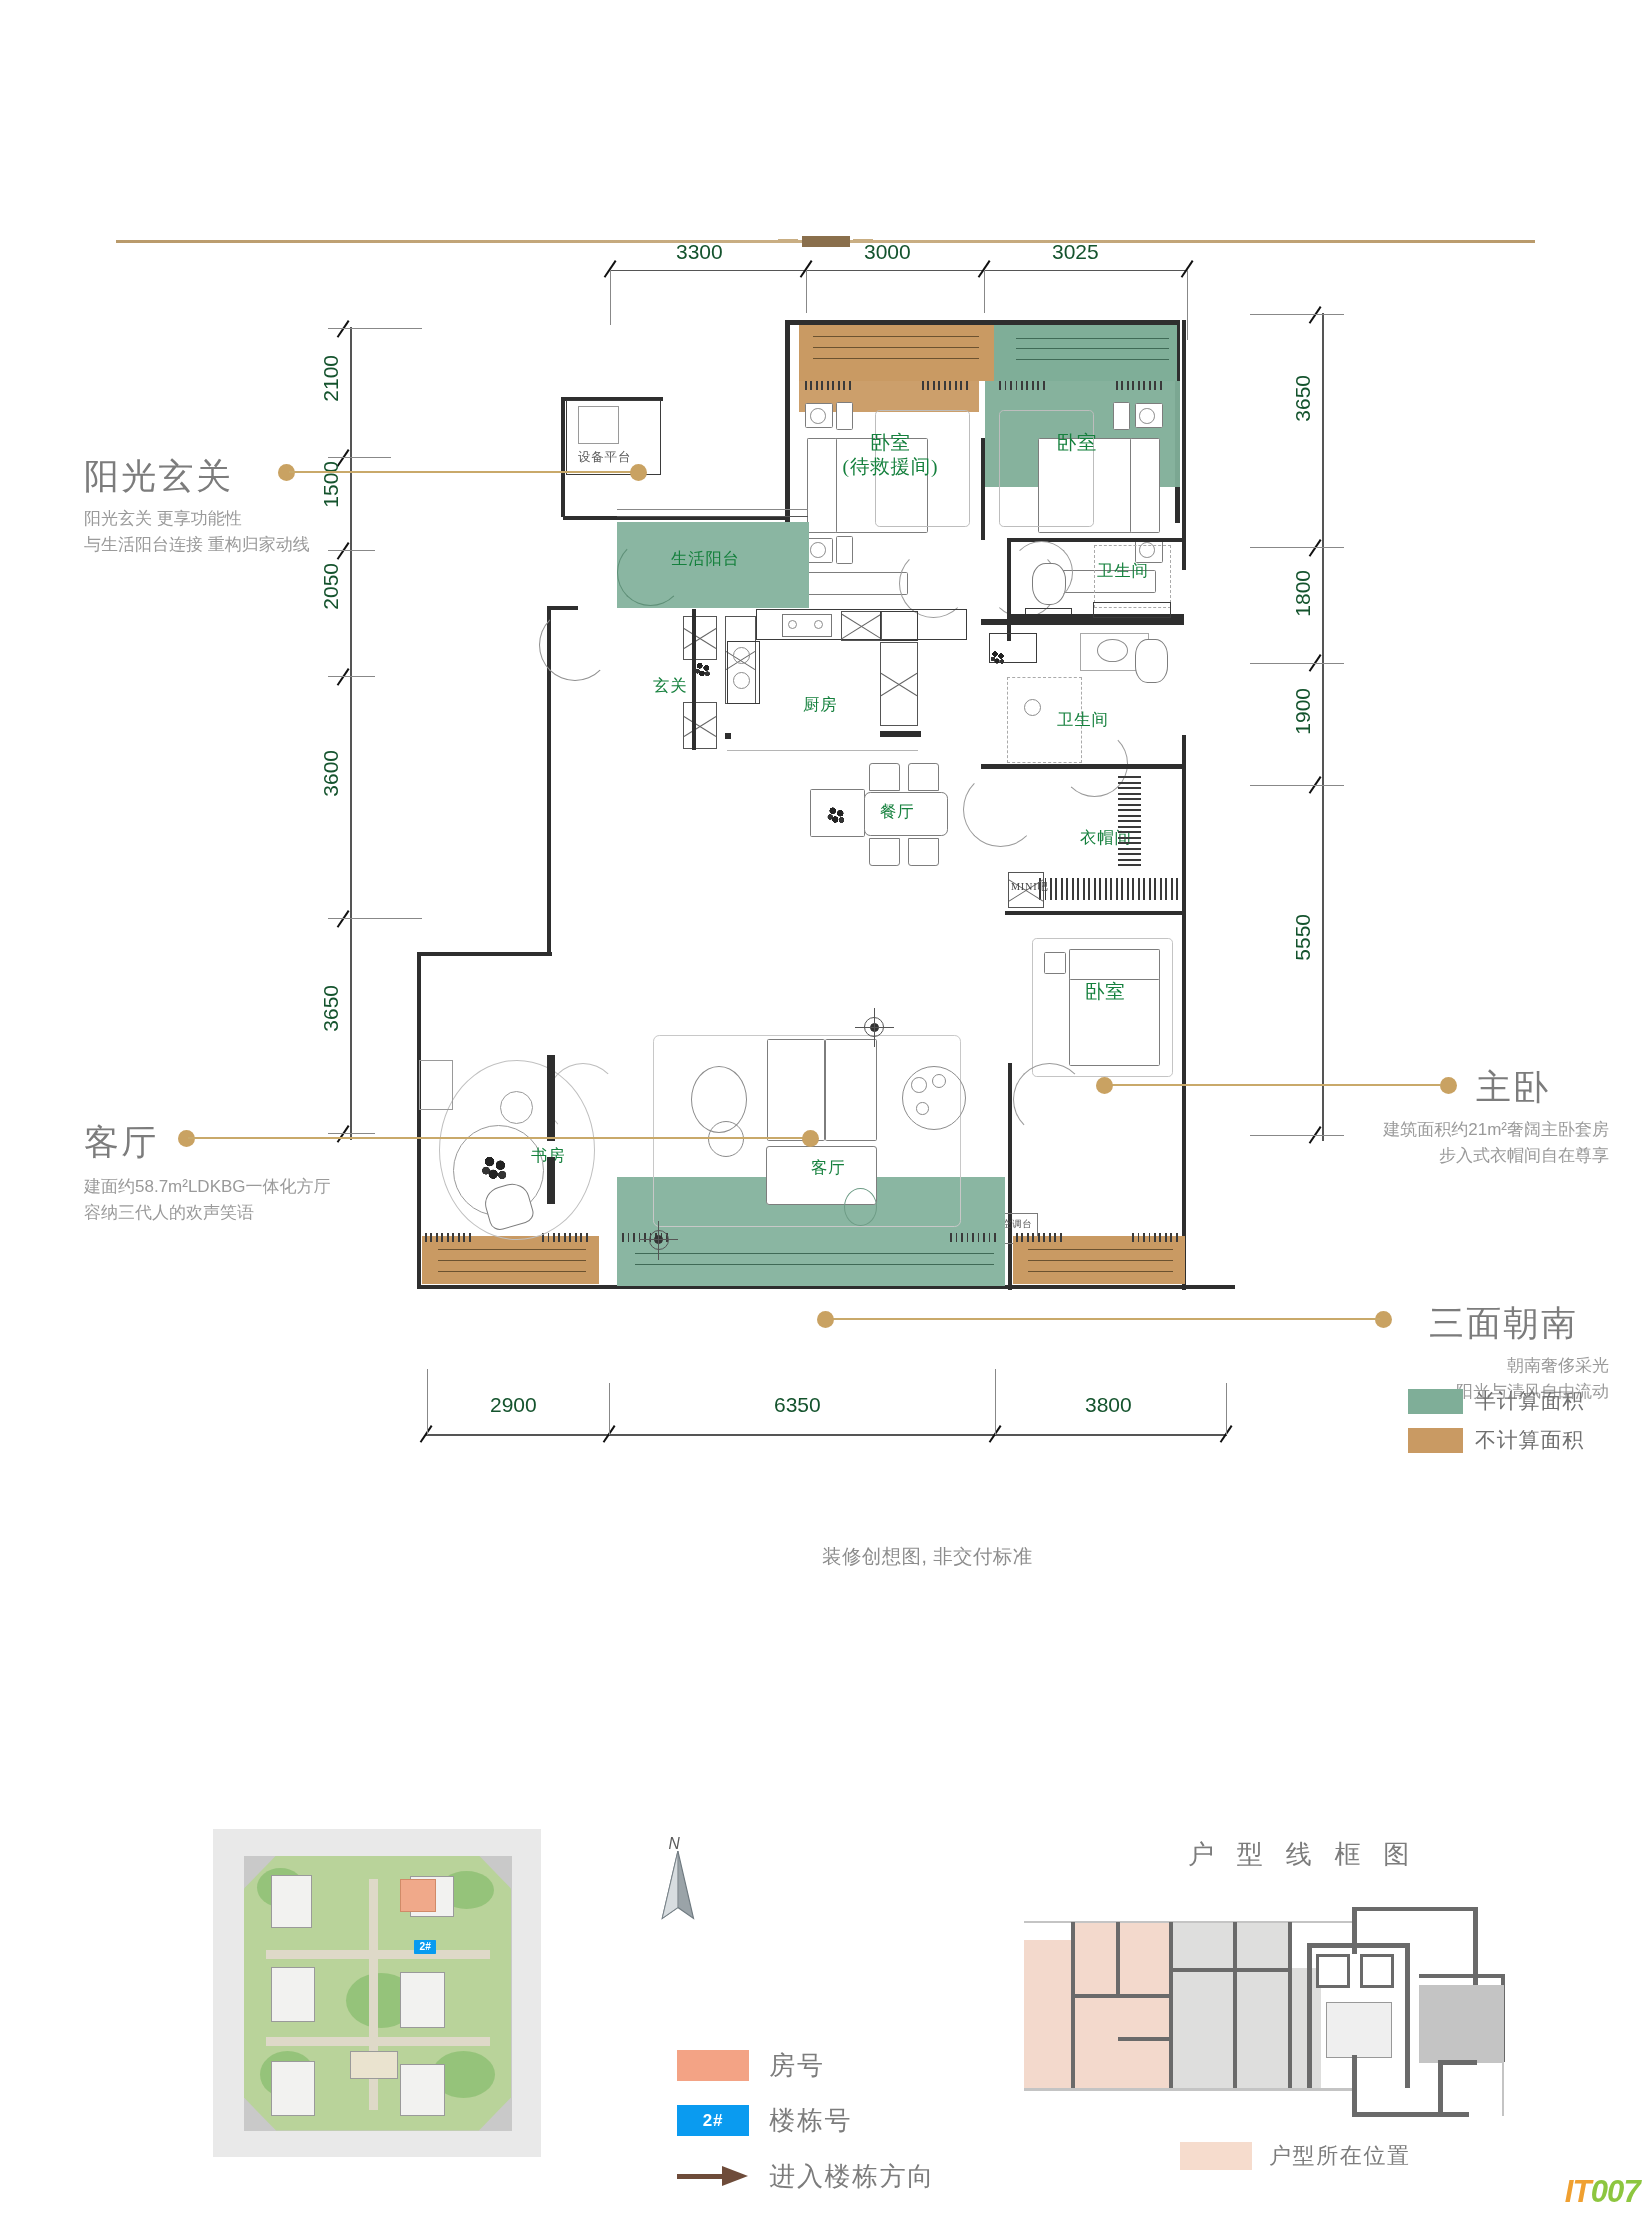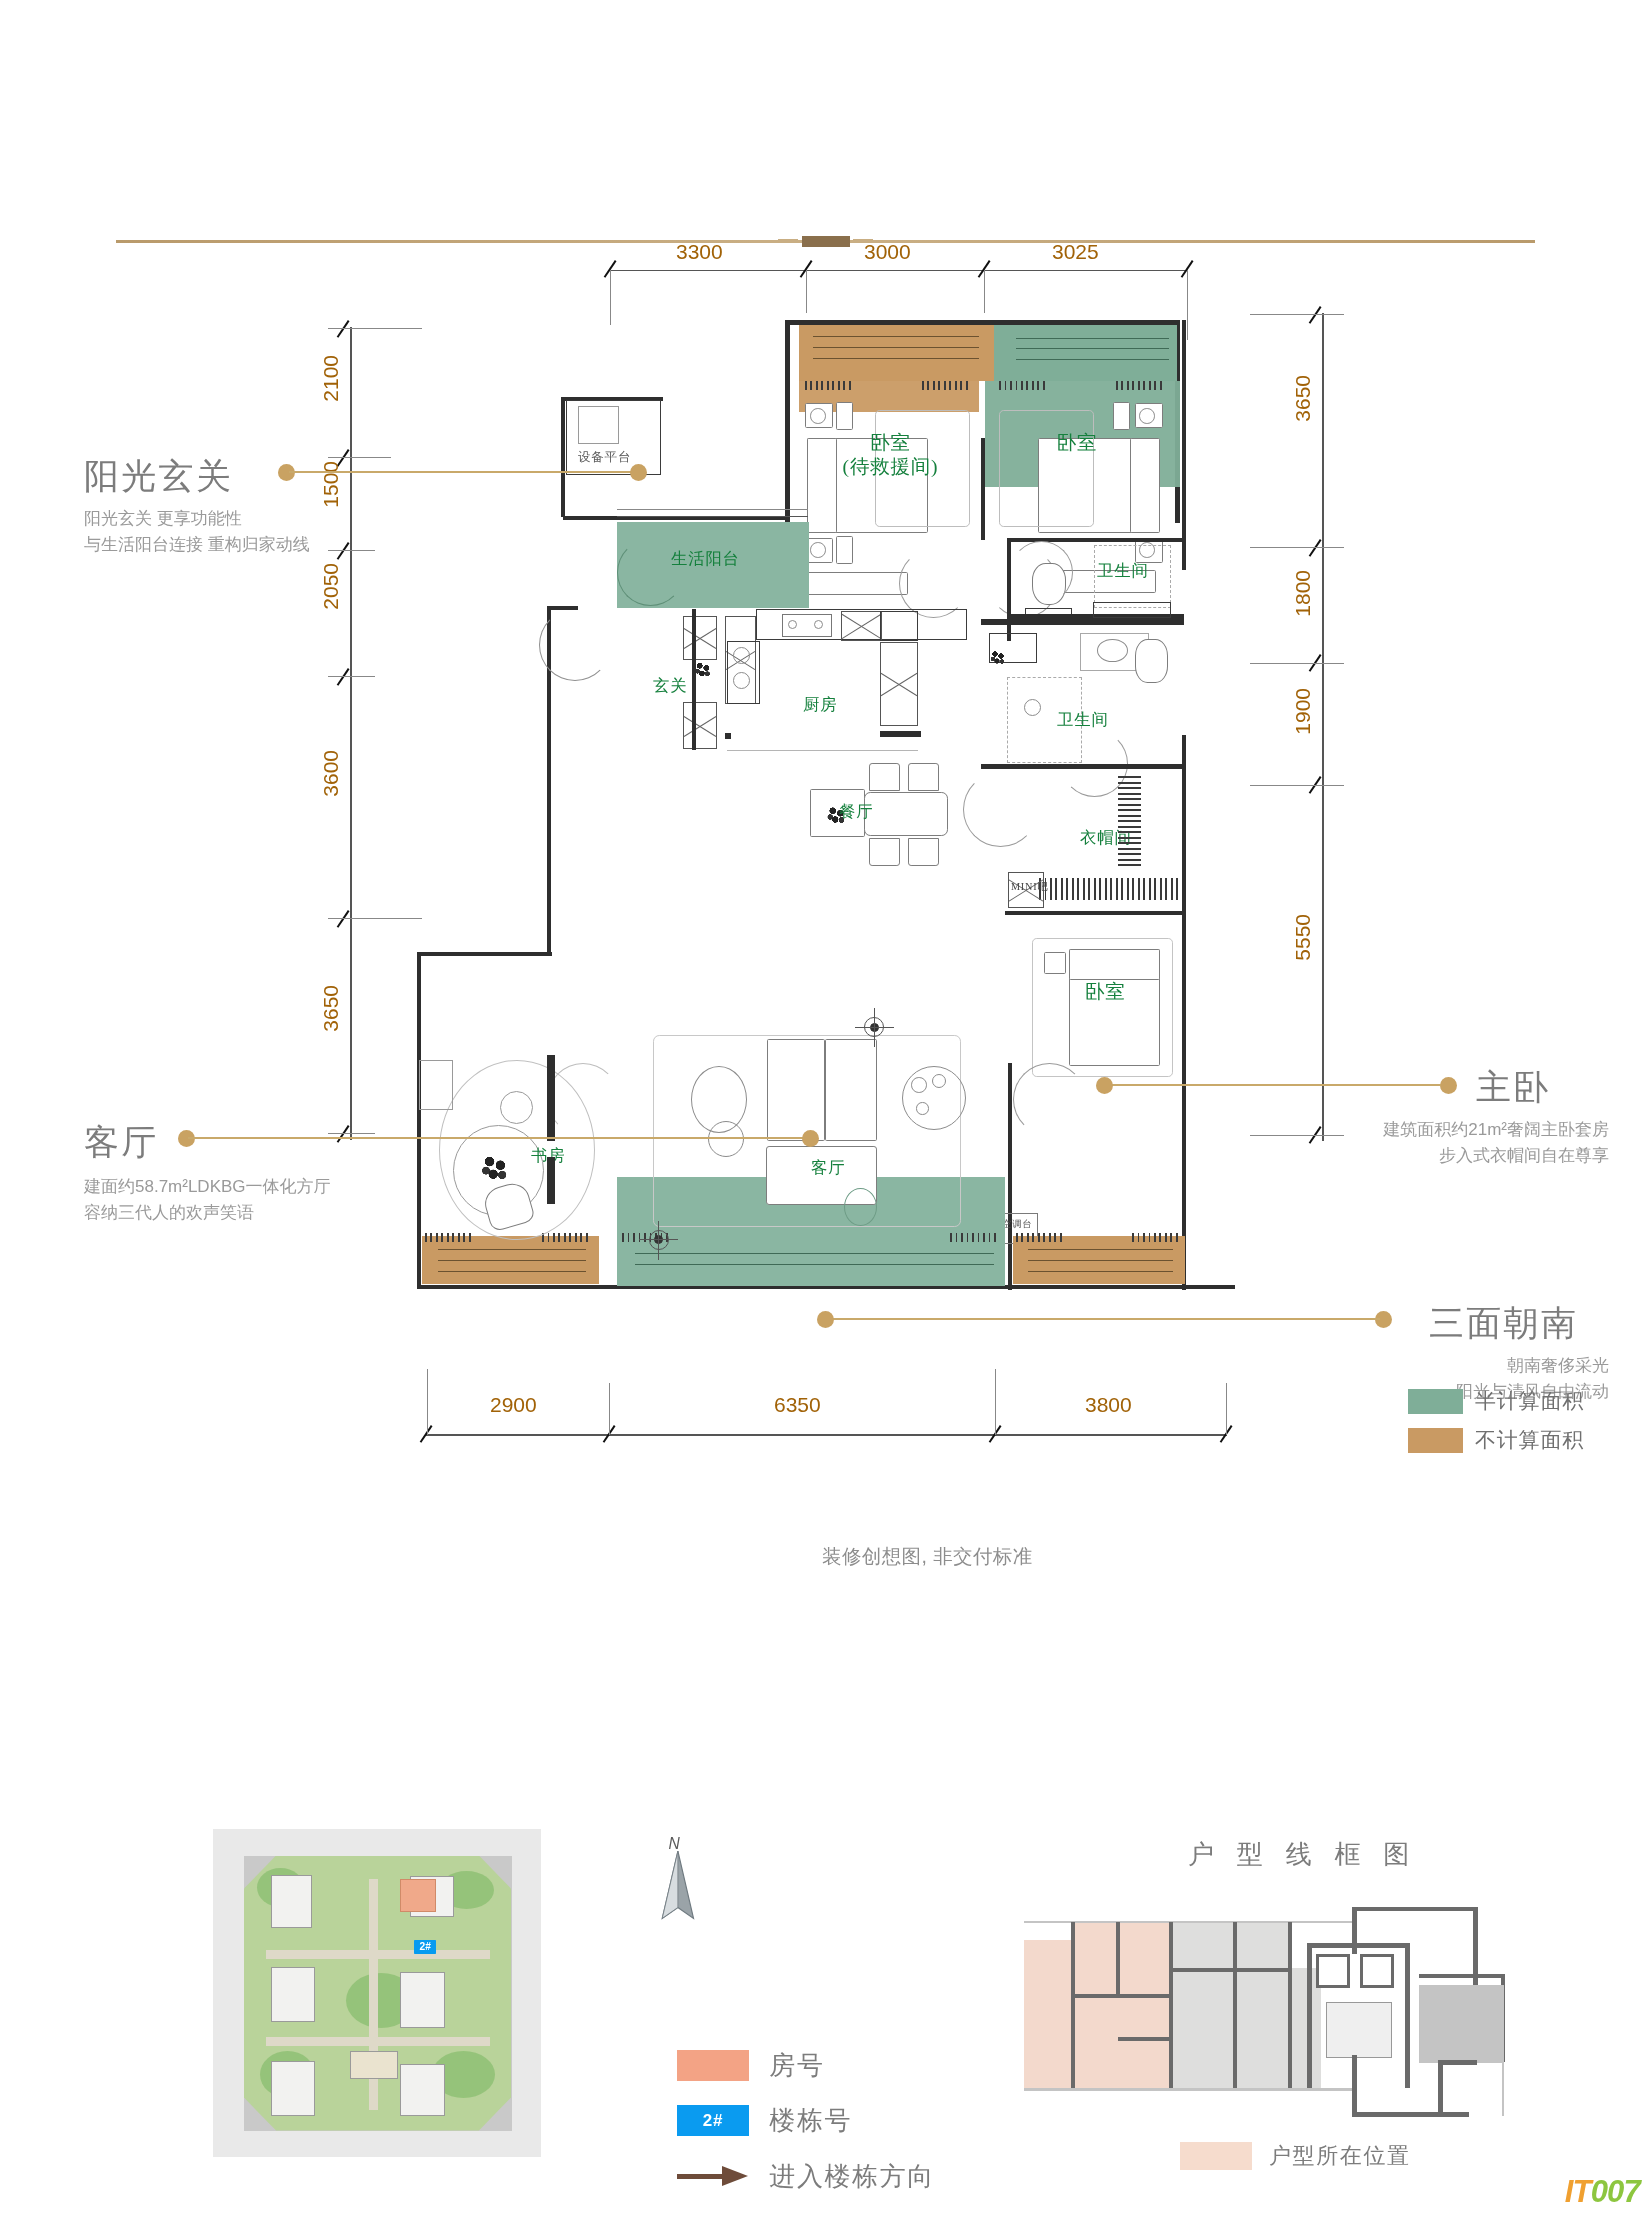--- a/index.html
+++ b/index.html
@@ -49,21 +49,21 @@
   #rule-dot::before, #rule-dot::after {
     content: ""; position: absolute; top: 3.1px; width: 20.3px; height: 4.7px; background: #c9ae83;
   }
   #rule-dot::before { left: -23.4px; }
   #rule-dot::after  { right: -23.4px; }
 
   
   #plan { position: absolute; left: 0; top: 250px; width: 1651px; height: 1329px; }
 
   .dim-txt {
-    position: absolute; font-size: 21px; color: #a16207;
+    position: absolute; font-size: 21px; color: #14532d;
     font-family: "Liberation Sans", sans-serif; white-space: nowrap;
   }
   .dim-v { writing-mode: vertical-rl; transform: rotate(180deg); }
 
   .dim-line { position: absolute; background: #555; }
   .dim-line.h { height: 1.6px; }
   .dim-line.v { width: 1.6px; }
   .tick {
     position: absolute; width: 2.3px; height: 20.3px; background: #111;
     transform: rotate(34deg); transform-origin: center;
@@ -405,21 +405,21 @@
     <div class="hatch" style="left:1132px; top:983px; width:47px; height:8.6px;"></div>
 
     <div class="furn" style="left:802px; top:403px; width:38px; height:31px; opacity:0;"></div>
     <div class="furn" style="left:810px; top:539px; width:55px; height:48px;"></div>
     <div class="plant" style="left:824px; top:552px; width:25px; height:25px;"></div>
     <div class="furn" style="left:864px; top:542px; width:84px; height:44px; border-radius:6.3px;"></div>
     <div class="furn" style="left:869px; top:513px; width:31px; height:28px; border-radius:3.1px 3.1px 0 0;"></div>
     <div class="furn" style="left:908px; top:513px; width:31px; height:28px; border-radius:3.1px 3.1px 0 0;"></div>
     <div class="furn" style="left:869px; top:588px; width:31px; height:28px; border-radius:0 0 3.1px 3.1px;"></div>
     <div class="furn" style="left:908px; top:588px; width:31px; height:28px; border-radius:0 0 3.1px 3.1px;"></div>
-    <div class="room sm" style="left:839px; top:552px;">餐厅</div>
+    <div class="room sm" style="left:880px; top:552px;">餐厅</div>
 
     <div class="fill-tan" style="left:422px; top:986px; width:177px; height:48px;"></div>
     <div class="thinline" style="left:438px; top:999px; width:148px; background:#6b5230;"></div>
     <div class="thinline" style="left:438px; top:1010px; width:148px; background:#6b5230;"></div>
     <div class="thinline" style="left:438px; top:1021px; width:148px; background:#6b5230;"></div>
     <div class="hatch" style="left:425px; top:983px; width:47px; height:8.6px;"></div>
     <div class="hatch" style="left:542px; top:983px; width:47px; height:8.6px;"></div>
     <div class="furn-round" style="left:439px; top:810px; width:156px; height:180px; border-color:#c0c0c0;"></div>
     <div class="furn-round" style="left:453px; top:875px; width:91px; height:91px; border-color:#9a9a9a;"></div>
     <div class="plant" style="left:477px; top:899px; width:36px; height:36px;"></div>

